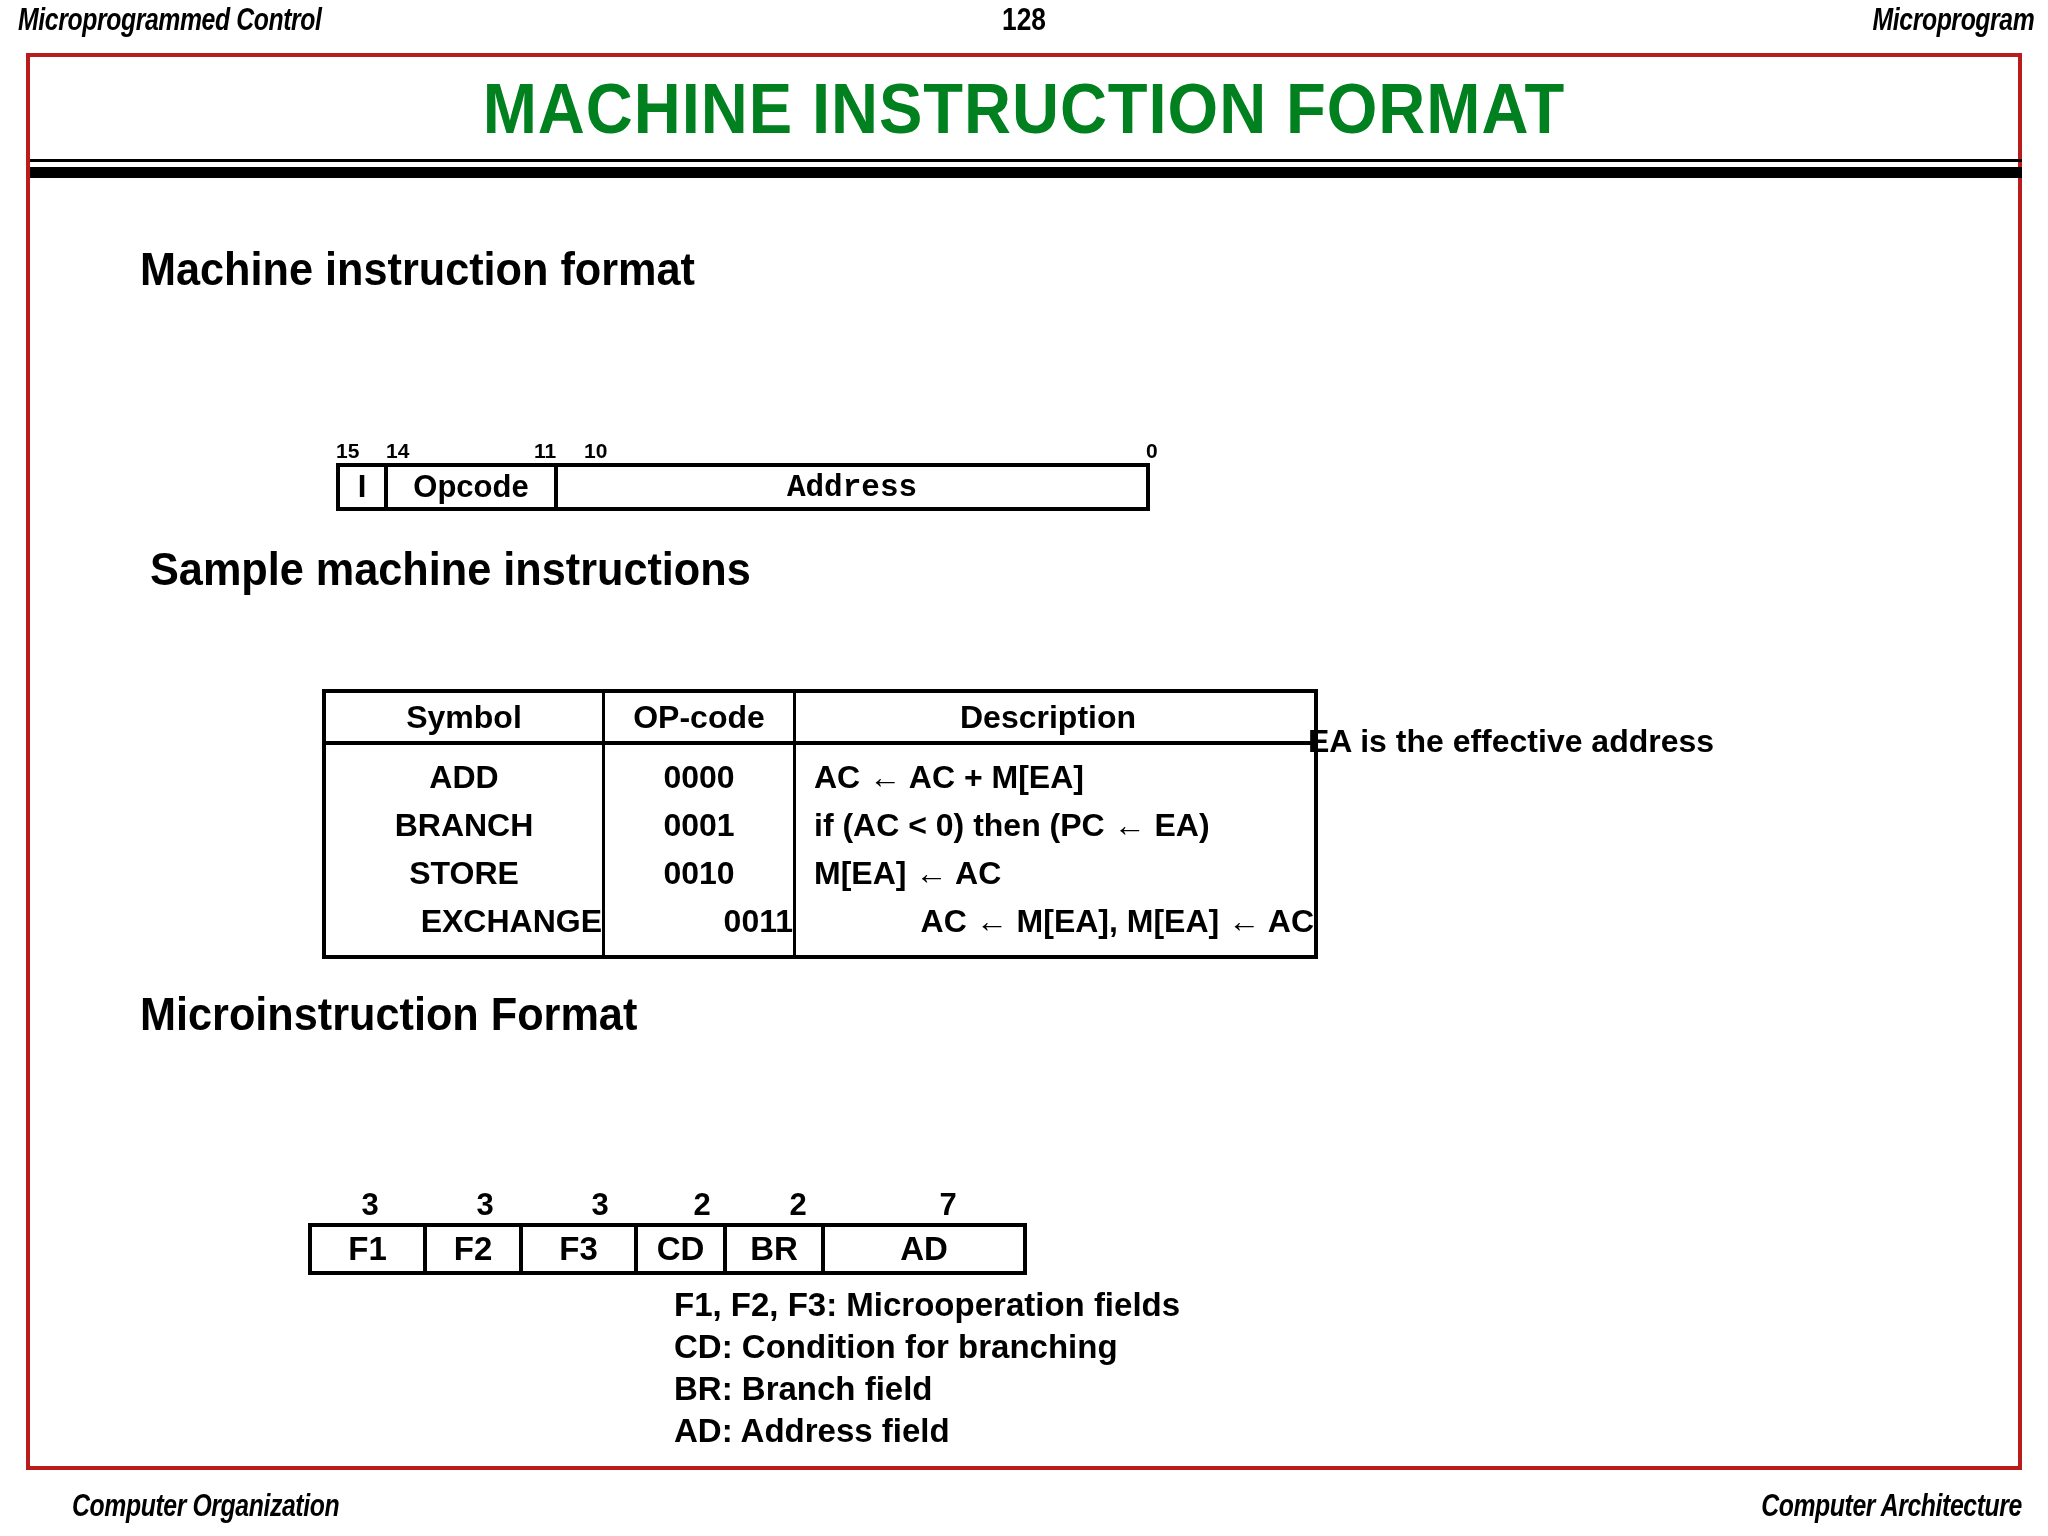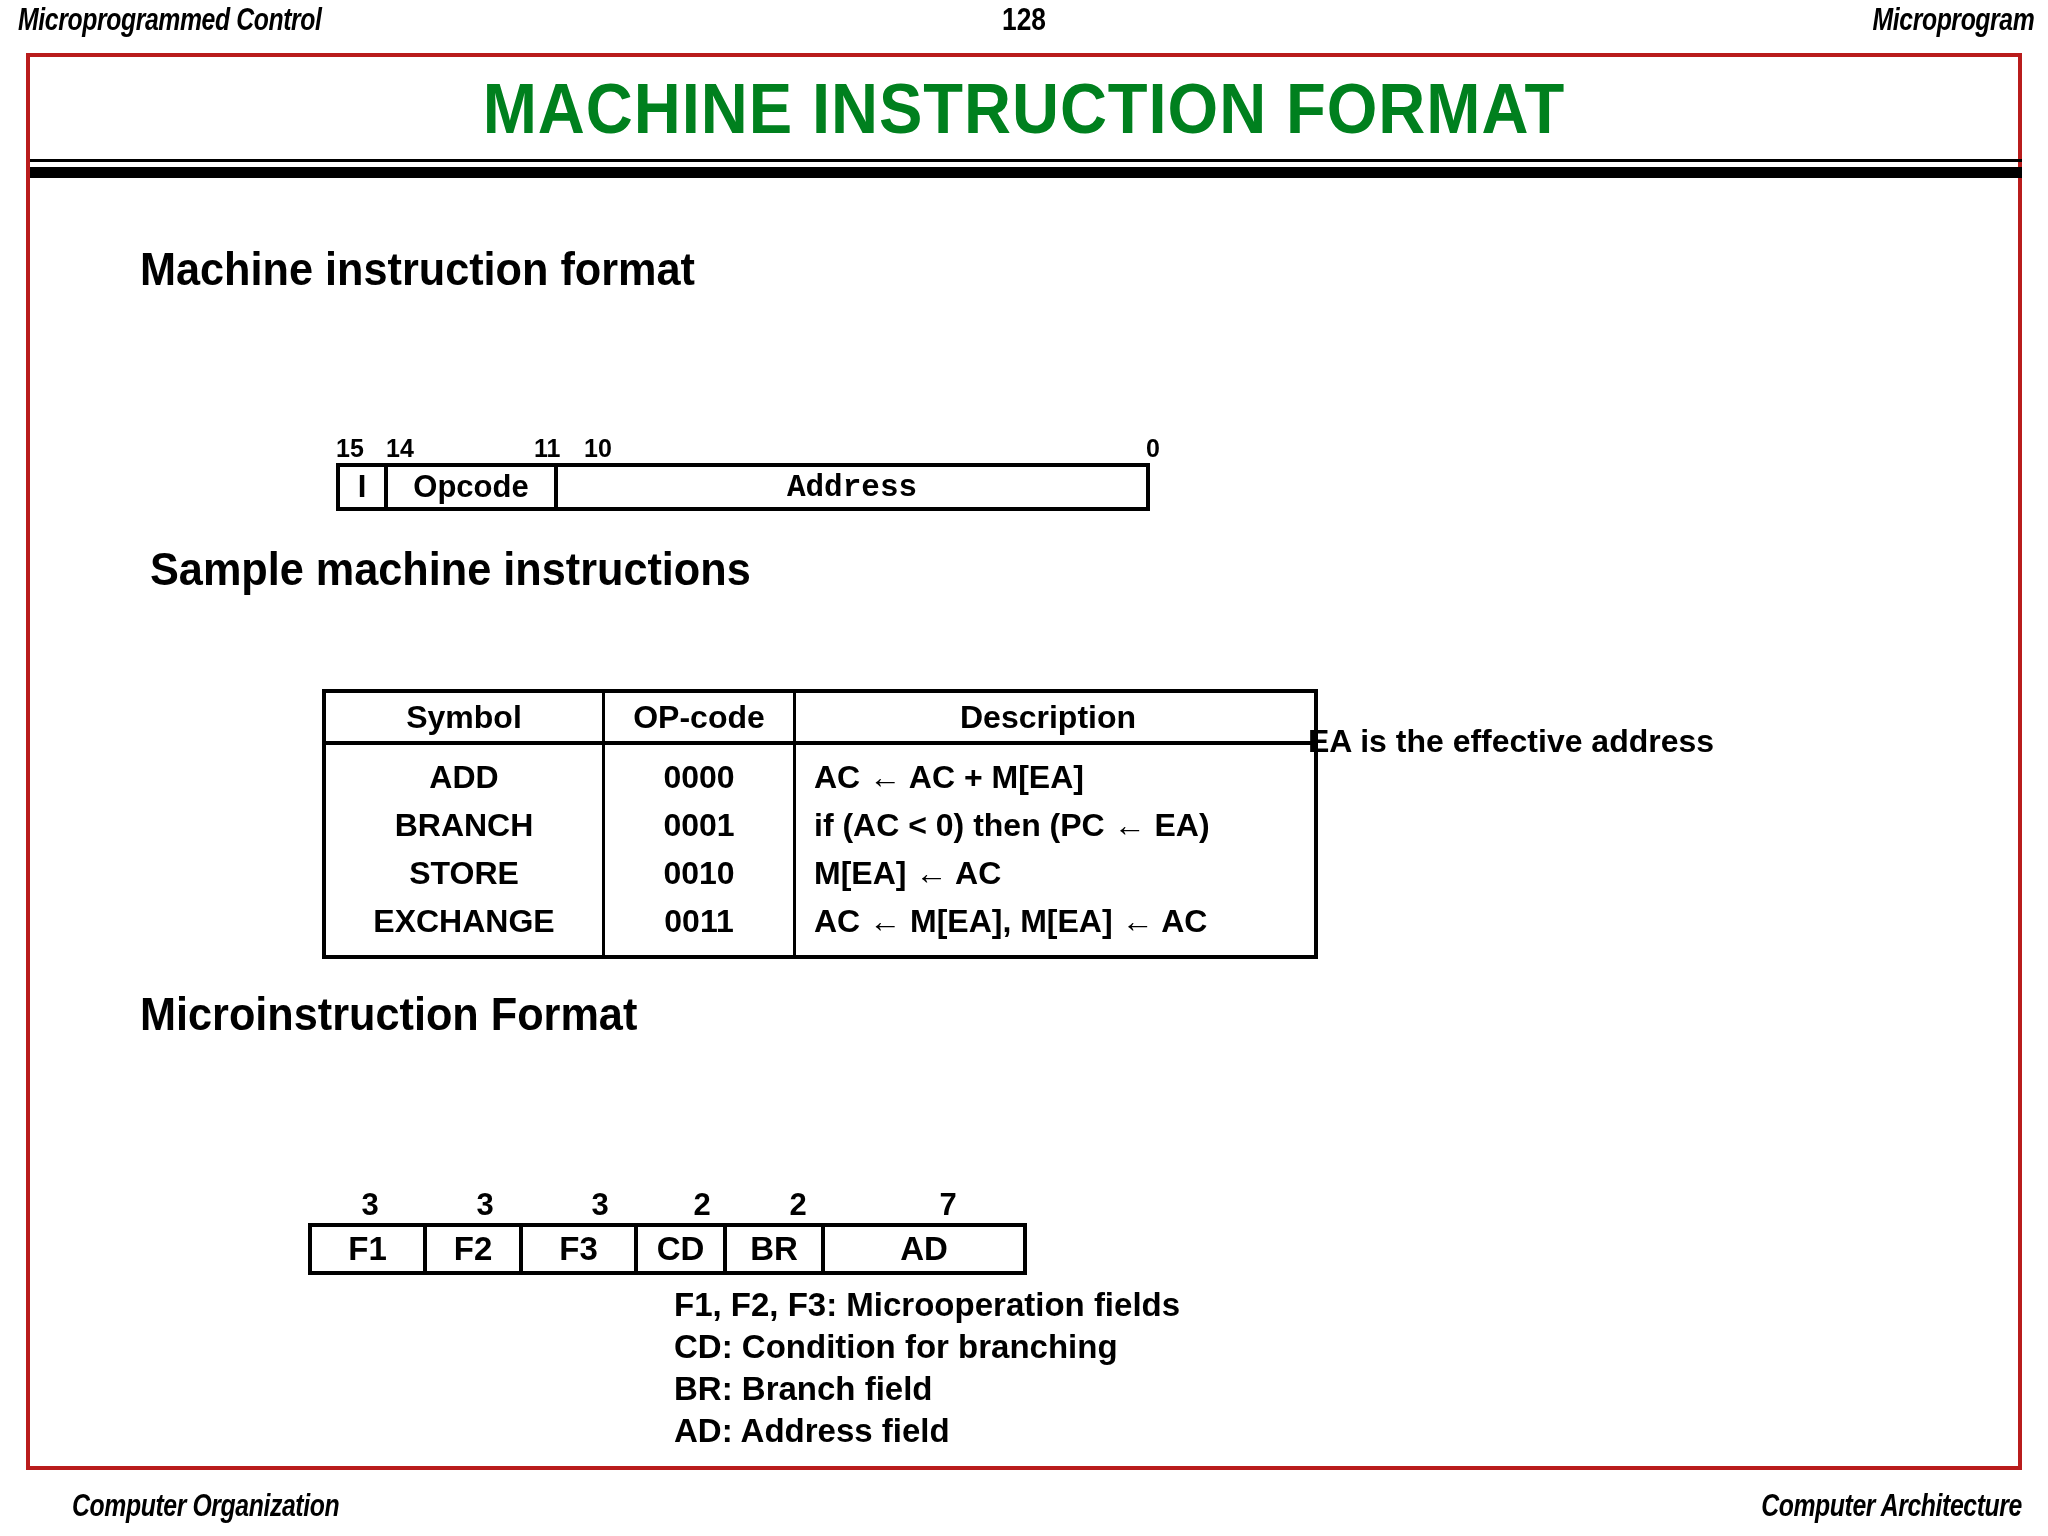--- a/index.html
+++ b/index.html
@@ -133,21 +133,21 @@
   .field-cell:last-child { border-right: none; }
 
   
   #instr-format-diagram { left: 306px; top: 370px; }
   #instr-format-diagram .field-boxes { height: 48px; }
   #instr-format-diagram .field-cell { font-size: 31px; }
   #instr-format-diagram .bit-labels { position: relative; height: 36px; }
   .bit-label {
     position: absolute;
     font-weight: bold;
-    font-size: 25px;
+    font-size: 21px;
     bottom: 0;
     white-space: nowrap;
   }
 
   
   #micro-format-diagram { left: 278px; top: 1128px; }
   #micro-format-diagram .field-boxes { height: 52px; }
   #micro-format-diagram .field-cell { font-size: 33px; }
   #micro-format-diagram .width-labels { position: relative; height: 38px; }
   .width-label {
@@ -177,21 +177,21 @@
     color: #000;
   }
   #sample-table thead th {
     border-bottom: 4px solid #000;
     text-align: center;
     height: 48px;
     padding: 0 14px;
   }
   #sample-table tbody td { height: 48px; }
   #sample-table tbody tr:first-child td { padding-top: 8px; }
-  #sample-table tbody tr:last-child td { padding-bottom: 10px; }
+  #sample-table tbody tr:last-child td { padding-bottom: 10px; text-align: right; }
   .col-symbol  { width: 248px; text-align: center; }
   .col-opcode  { width: 160px; text-align: center; }
   .col-desc    { width: 500px; text-align: left; padding-left: 18px !important; }
 
   
   #ea-note {
     position: absolute;
     left: 1278px;
     top: 666px;
     font-weight: bold;

